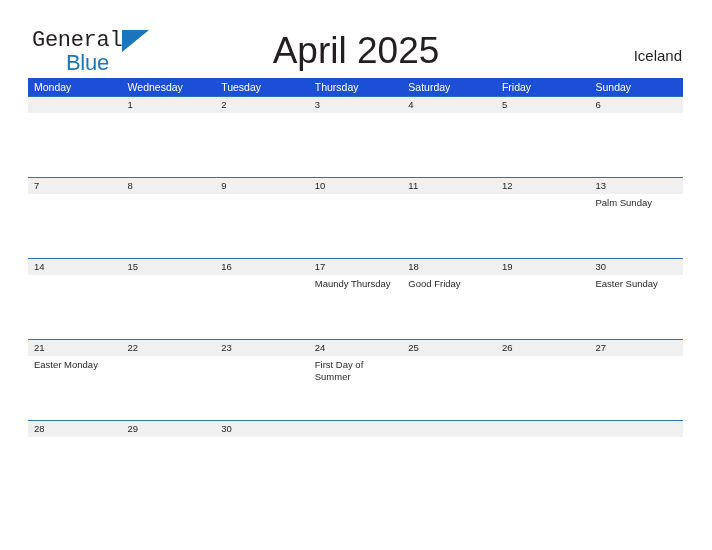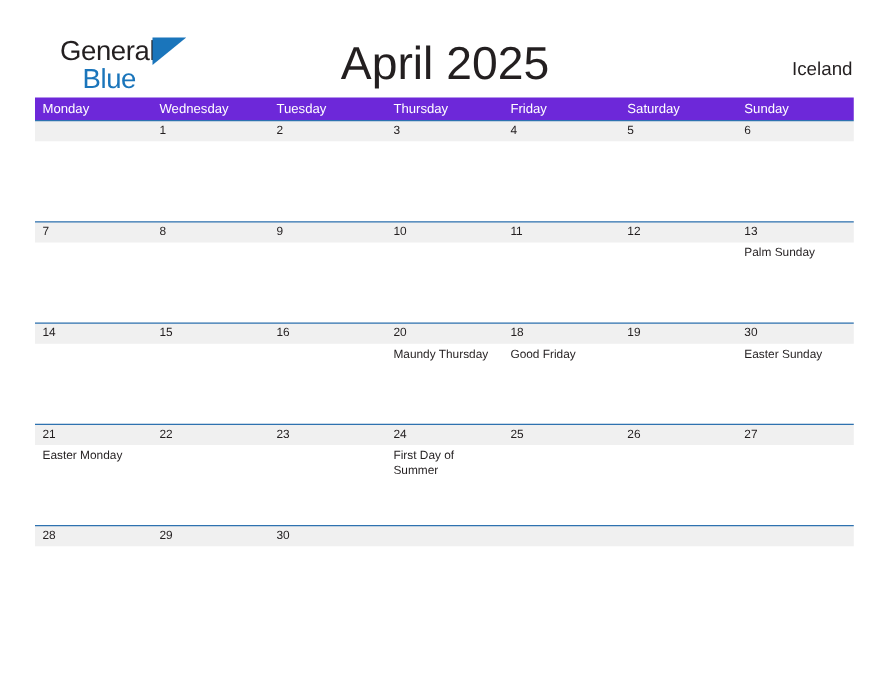--- a/index.html
+++ b/index.html
@@ -24,26 +24,26 @@
 
   .logo {
     position: absolute;
     left: 32px;
     top: 28px;
     width: 200px;
     height: 46px;
   }
   .logo-general {
     position: absolute;
-    left: 16px;
+    left: 0;
     top: 0;
     font-size: 22px;
     color: #231f20;
     letter-spacing: -0.3px;
-    font-family: Liberation Sans, sans-serif;
+    font-family: Liberation Mono, monospace;
   }
   .logo-flag {
     position: absolute;
     left: 90px;
     top: 2px;
     width: 0;
     height: 0;
     border-left: 27px solid #1a75bb;
     border-bottom: 22px solid transparent;
   }
@@ -82,21 +82,21 @@
   
   .calendar {
     position: absolute;
     left: 28px;
     top: 78px;
     width: 655px;
   }
 
   .weekday-row {
     display: flex;
-    background: #6d28d9;
+    background: #1d4ed8;
     height: 18px;
   }
   .weekday-cell {
     flex: 1 1 0;
     color: #ffffff;
     font-size: 10.5px;
     line-height: 18px;
     padding-left: 6px;
     box-sizing: border-box;
     font-family: "Liberation Sans", sans-serif;
@@ -160,22 +160,22 @@
   <div class="country-label">Iceland</div>
 </div>
 
 <div class="calendar">
 
   <div class="weekday-row">
     <div class="weekday-cell">Monday</div>
     <div class="weekday-cell">Wednesday</div>
     <div class="weekday-cell">Tuesday</div>
     <div class="weekday-cell">Thursday</div>
+    <div class="weekday-cell">Saturday</div>
     <div class="weekday-cell">Friday</div>
-    <div class="weekday-cell">Saturday</div>
     <div class="weekday-cell">Sunday</div>
   </div>
 
   <div class="week-row">
     <div class="date-band">
       <div class="date-num"></div>
       <div class="date-num">1</div>
       <div class="date-num">2</div>
       <div class="date-num">3</div>
       <div class="date-num">4</div>
@@ -212,21 +212,21 @@
       <div class="event-cell"></div>
       <div class="event-cell">Palm Sunday</div>
     </div>
   </div>
 
   <div class="week-row">
     <div class="date-band">
       <div class="date-num">14</div>
       <div class="date-num">15</div>
       <div class="date-num">16</div>
-      <div class="date-num">20</div>
+      <div class="date-num">17</div>
       <div class="date-num">18</div>
       <div class="date-num">19</div>
       <div class="date-num">30</div>
     </div>
     <div class="event-band">
       <div class="event-cell"></div>
       <div class="event-cell"></div>
       <div class="event-cell"></div>
       <div class="event-cell">Maundy Thursday</div>
       <div class="event-cell">Good Friday</div>

